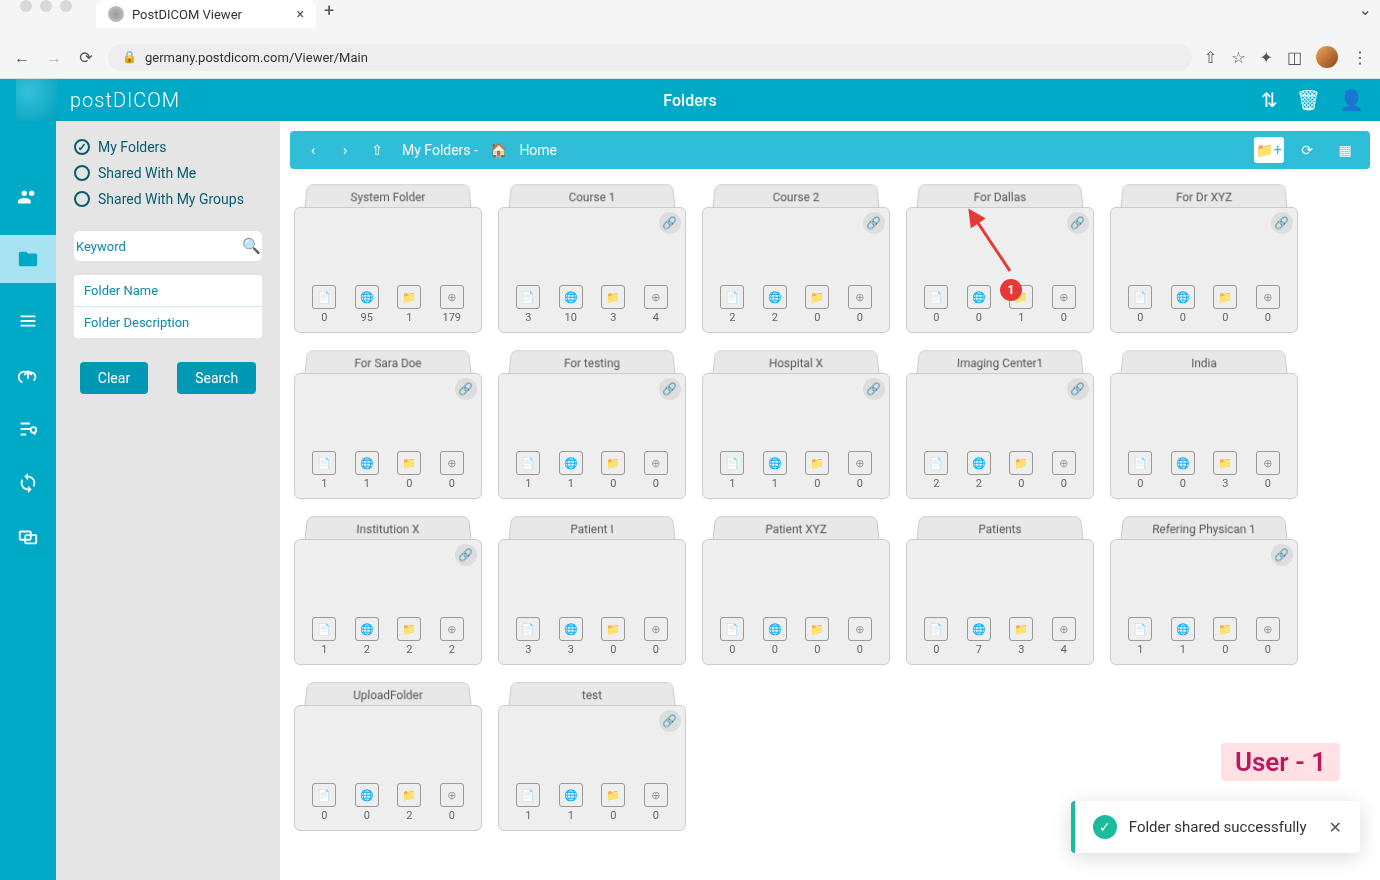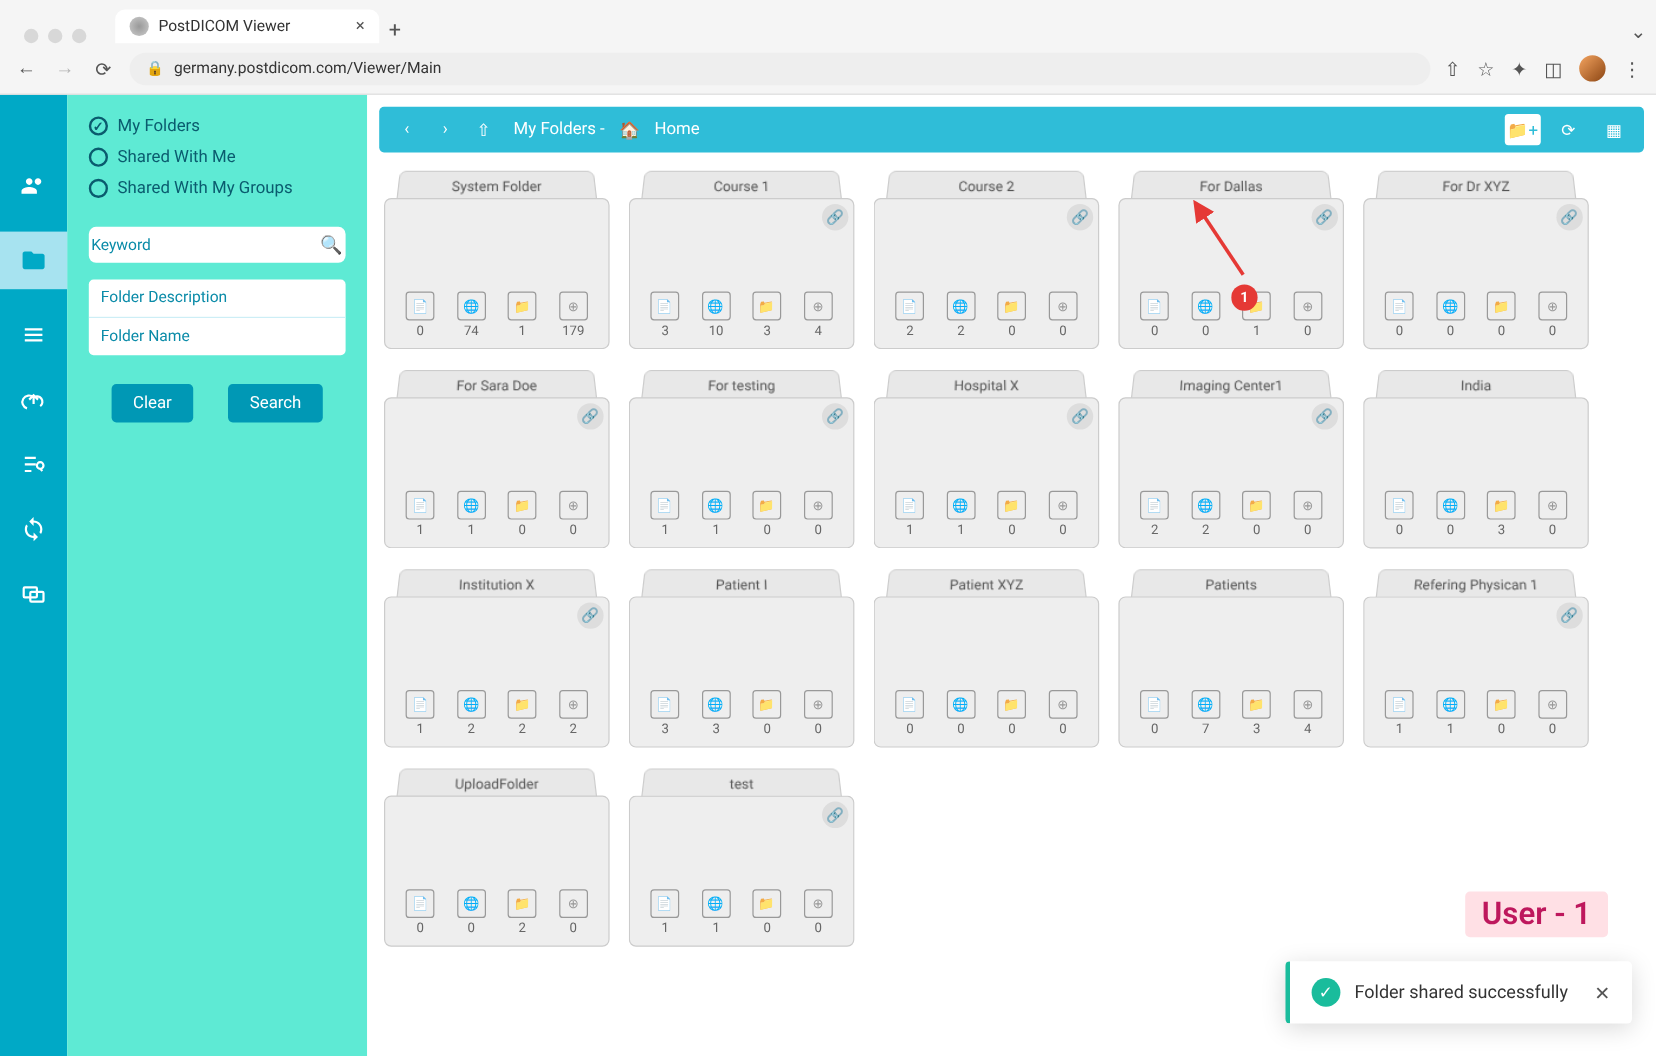--- a/index.html
+++ b/index.html
@@ -1,18 +1,18 @@
 <!DOCTYPE html>
 <html><head>
 <meta charset="utf-8">
 <style>
 *{box-sizing:border-box;margin:0;padding:0;font-family:-apple-system,BlinkMacSystemFont,"Segoe UI",Roboto,sans-serif}
 body{background:#fff;overflow:hidden}
 .browser-chrome{background:#f5f5f5;border-bottom:1px solid #ddd}
-.tab-bar{display:flex;align-items:flex-end;height:36px;padding:0 8px}
+.tab-bar{display:flex;align-items:flex-start;height:36px;padding:0 8px}
 .traffic-lights{display:flex;gap:8px;padding:0 12px}
 .tl{width:12px;height:12px;border-radius:50%;background:#d8d8d8}
 .browser-tab{display:flex;align-items:center;gap:8px;background:#fff;border-radius:8px 8px 0 0;padding:6px 12px;margin-left:12px;min-width:220px;font-size:13px;color:#333}
 .tab-favicon{width:16px;height:16px;border-radius:50%;background:radial-gradient(#999,#ccc)}
 .tab-close{margin-left:auto;font-size:14px;color:#555}
 .new-tab{margin-left:8px;font-size:18px;color:#555}
 .addr-bar{display:flex;align-items:center;gap:12px;padding:6px 12px;height:42px}
 .nav-btn{width:20px;height:20px;display:flex;align-items:center;justify-content:center;color:#555}
 .url-field{flex:1;background:#eee;border-radius:20px;padding:6px 14px;display:flex;align-items:center;gap:8px;font-size:13px;color:#333}
 .lock{font-size:12px}
@@ -23,21 +23,21 @@
 .logo-area{display:flex;align-items:center;gap:12px}
 .logo-orb{width:42px;height:42px;background:radial-gradient(circle at 30% 30%,#5ad0e6,#0098b5);border-radius:0;opacity:.6}
 .logo-text{font-size:20px;font-weight:300;letter-spacing:1px}
 .header-title{position:absolute;left:50%;transform:translateX(-50%);font-size:16px;font-weight:500}
 .header-actions{margin-left:auto;display:flex;gap:18px;font-size:20px}
 .main-wrap{display:flex;flex:1;overflow:hidden}
 .icon-rail{width:56px;background:#00a9c6;display:flex;flex-direction:column;padding-top:60px;gap:22px;align-items:center}
 .rail-item{width:32px;height:32px;display:flex;align-items:center;justify-content:center;color:#fff;font-size:22px;position:relative}
 .rail-item.active{background:#a7e3f0;width:56px;height:48px;border-radius:0}
 .rail-item.active svg{color:#00a9c6}
-.sidebar{width:250px;background:#5eead4;padding:18px;display:flex;flex-direction:column;gap:14px}
+.sidebar{width:224px;background:#e5e5e5;padding:18px;display:flex;flex-direction:column;gap:14px}
 .filter-list{display:flex;flex-direction:column;gap:10px;margin-bottom:10px}
 .filter-item{display:flex;align-items:center;gap:8px;color:#0a5b6e;font-size:14px}
 .radio{width:16px;height:16px;border:2px solid #0a5b6e;border-radius:50%;display:inline-flex;align-items:center;justify-content:center}
 .radio.checked::after{content:"✓";font-size:11px;color:#0a5b6e;font-weight:bold}
 .search-box{background:#fff;border-radius:6px;display:flex;align-items:center;padding:6px 2px}
 .search-box input{border:none;outline:none;flex:1;font-size:13px;color:#0a8ba8}
 .search-box input::placeholder{color:#0a8ba8}
 .search-icn{color:#0a8ba8;font-size:15px}
 .column-list{background:#fff;border-radius:4px;overflow:hidden}
 .column-item{padding:8px 10px;font-size:13px;color:#0a8ba8;border-bottom:1px solid #cdeef6}
@@ -100,20 +100,32 @@
       <span>☆</span>
       <span>✦</span>
       <span>◫</span>
       <span class="avatar-small"></span>
       <span>⋮</span>
     </div>
   </div>
 </div>
 
 <div class="app">
+  <div class="app-header">
+    <div class="logo-area">
+      <div class="logo-orb"></div>
+      <span class="logo-text">postDICOM</span>
+    </div>
+    <span class="header-title">Folders</span>
+    <div class="header-actions">
+      <span>⇅</span>
+      <span>🗑</span>
+      <span>👤</span>
+    </div>
+  </div>
 
   <div class="main-wrap">
     <div class="icon-rail">
       <div class="rail-item">
           <svg viewBox="0 0 24 24" fill="currentColor">
             <path d="M16 11c1.66 0 3-1.34 3-3s-1.34-3-3-3-3 1.34-3 3 1.34 3 3 3zm-8 0c1.66 0 3-1.34 3-3S9.66 5 8 5 5 6.34 5 8s1.34 3 3 3zm0 2c-2.33 0-7 1.17-7 3.5V19h14v-2.5c0-2.33-4.67-3.5-7-3.5z"></path>
           </svg>
         </div>
       <div class="rail-item active">
           <svg viewBox="0 0 24 24" fill="currentColor">
@@ -161,22 +173,22 @@
           <div class="filter-item">
             <span class="radio "></span>
             <span>Shared With My Groups</span>
           </div>
         </div>
       <div class="search-box">
         <input placeholder="Keyword" style="">
         <span class="search-icn">🔍</span>
       </div>
       <div class="column-list" id="column-list">
+          <div class="column-item">Folder Name</div>
           <div class="column-item">Folder Description</div>
-          <div class="column-item">Folder Name</div>
         </div>
       <div class="btn-row">
         <button class="btn">Clear</button>
         <button class="btn">Search</button>
       </div>
     </div>
 
     <div class="content">
       <div class="breadcrumb-bar">
         <div class="bc-nav">
@@ -198,21 +210,21 @@
           <div class="folder-card">
             <div class="folder-tab">System Folder</div>
             <div class="folder-body">
               <div class="folder-stats">
                 <div class="stat">
                   <span class="stat-icn">📄</span>
                   <span>0</span>
                 </div>
                 <div class="stat">
                   <span class="stat-icn">🌐</span>
-                  <span>74</span>
+                  <span>95</span>
                 </div>
                 <div class="stat">
                   <span class="stat-icn">📁</span>
                   <span>1</span>
                 </div>
                 <div class="stat">
                   <span class="stat-icn">⊕</span>
                   <span>179</span>
                 </div>
               </div>

